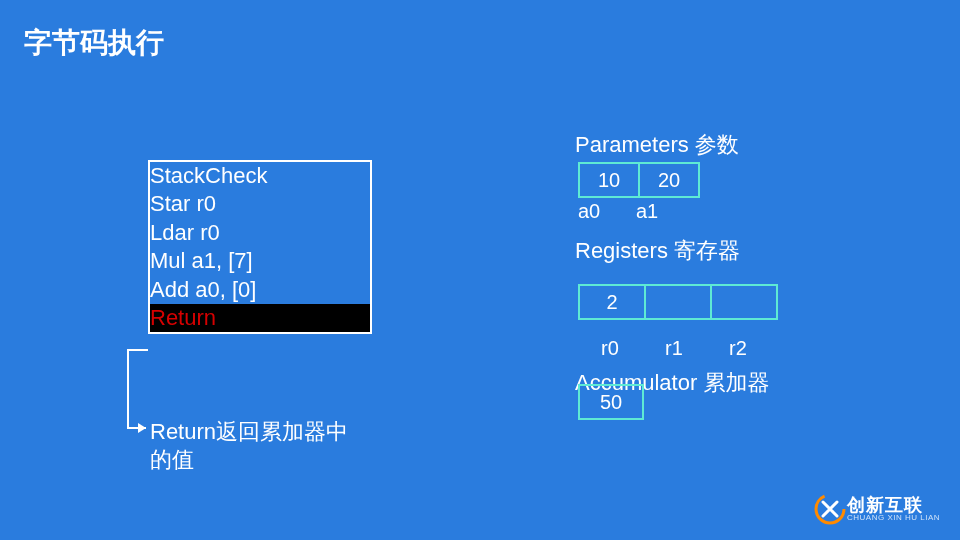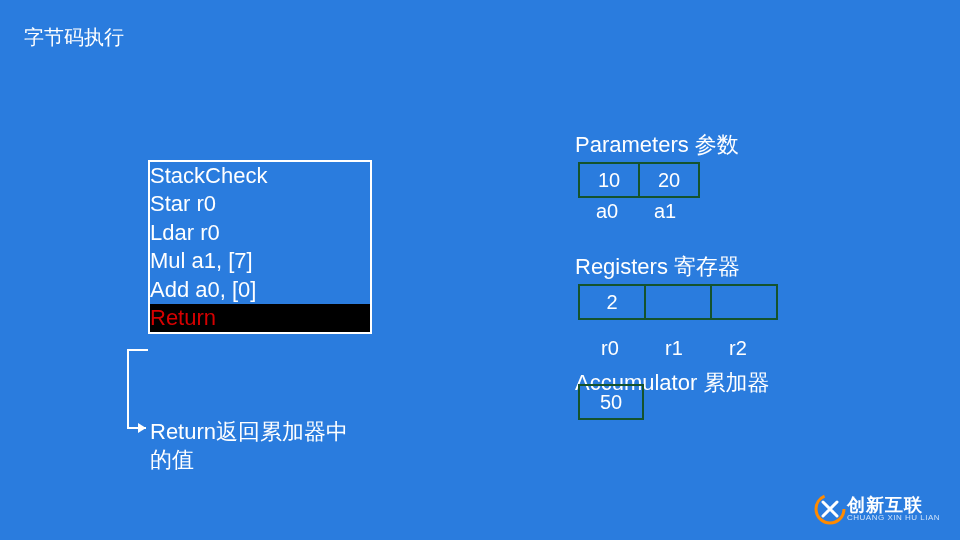--- a/index.html
+++ b/index.html
@@ -1,32 +1,32 @@
 <!DOCTYPE html>
 <html><head>
 <meta charset="utf-8">
 <style>
 html,body{margin:0;padding:0;width:960px;height:540px;background:#2a7cde;font-family:"Microsoft YaHei","Segoe UI",Arial,sans-serif;color:#fff;overflow:hidden}
-.title{position:absolute;left:24px;top:24px;font-size:20px;font-weight:400}
+.title{position:absolute;left:24px;top:24px;font-size:28px;font-weight:700}
 .code-box{position:absolute;left:148px;top:160px;width:220px;border:2px solid #fff}
 .code-line{font-size:22px;padding:1px 0;line-height:1.2}
 .code-line.hi{background:#000000;color:#d60000}
 .arrow-path{position:absolute;left:126px;top:350px;width:24px;height:82px}
 .arrow-path svg{overflow:visible}
 .note{position:absolute;left:150px;top:418px;width:220px;font-size:22px;line-height:1.25}
 .sect-title{position:absolute;font-size:22px}
 .sect-params-t{left:575px;top:130px}
-.sect-regs-t{left:575px;top:252px}
+.sect-regs-t{left:575px;top:236px}
 .sect-accum-t{left:575px;top:368px}
 .cells{position:absolute;display:flex}
-.cell{border:2px solid #14532d;height:32px;min-width:58px;display:flex;align-items:center;justify-content:center;font-size:20px;margin-left:-2px}
+.cell{border:2px solid #5eead4;height:32px;min-width:58px;display:flex;align-items:center;justify-content:center;font-size:20px;margin-left:-2px}
 .cell:first-child{margin-left:0}
 .params-cells{left:578px;top:162px}
 .params-labels{position:absolute;left:578px;top:200px;display:flex}
-.lbl{min-width:58px;text-align:center;font-size:20px}
+.lbl{min-width:58px;font-size:20px}
 .regs-cells{left:578px;top:284px}
 .regs-labels{position:absolute;left:578px;top:337px;display:flex}
 .lbl-r{min-width:64px;text-align:center;font-size:20px}
 .accum-cells{left:578px;top:384px}
 .logo{position:absolute;right:20px;bottom:14px;display:flex;align-items:center;}
 .logo-mark{width:34px;height:34px}
 .logo-text{display:flex;flex-direction:column;line-height:1}
 .logo-cn{font-size:18px;font-weight:700;letter-spacing:1px}
 .logo-en{font-size:8px;color:#cfe2f8;letter-spacing:0.5px}
 </style>

